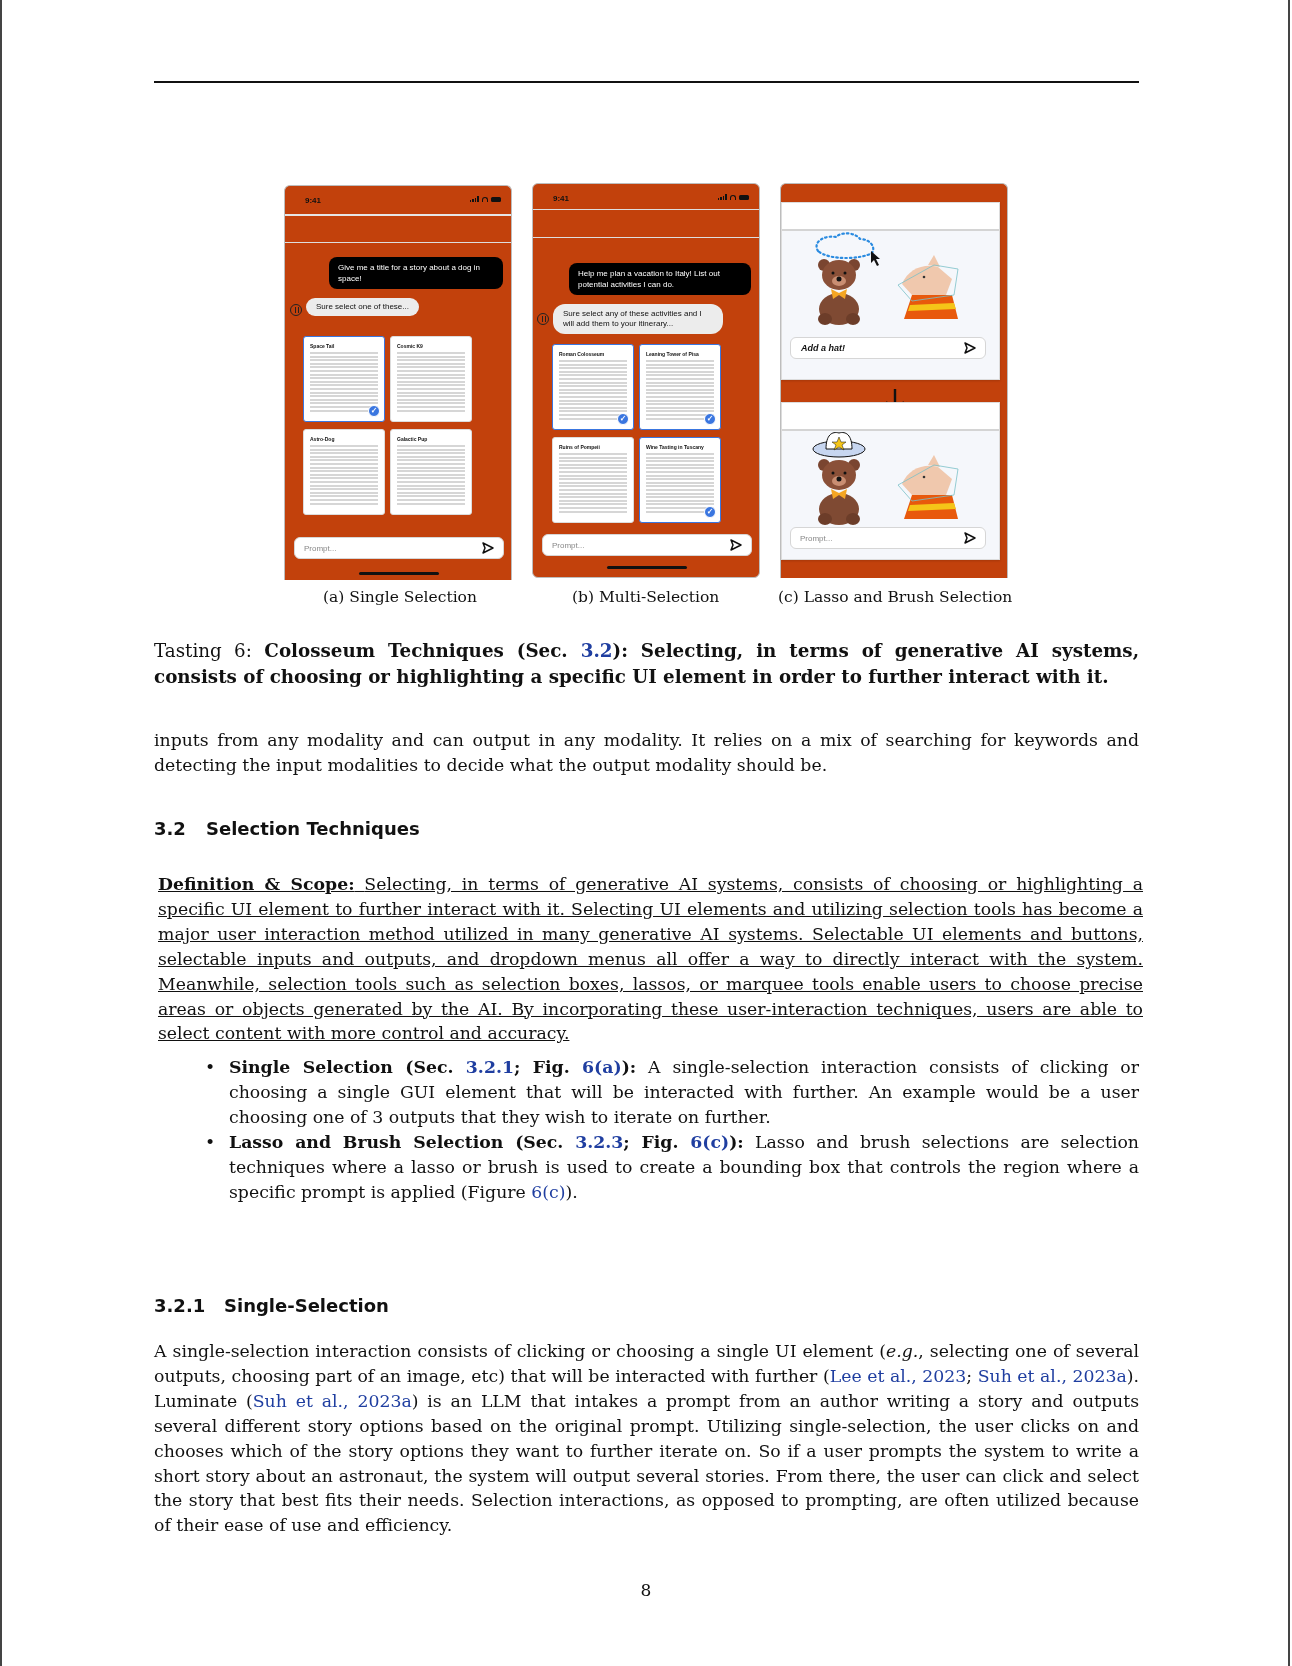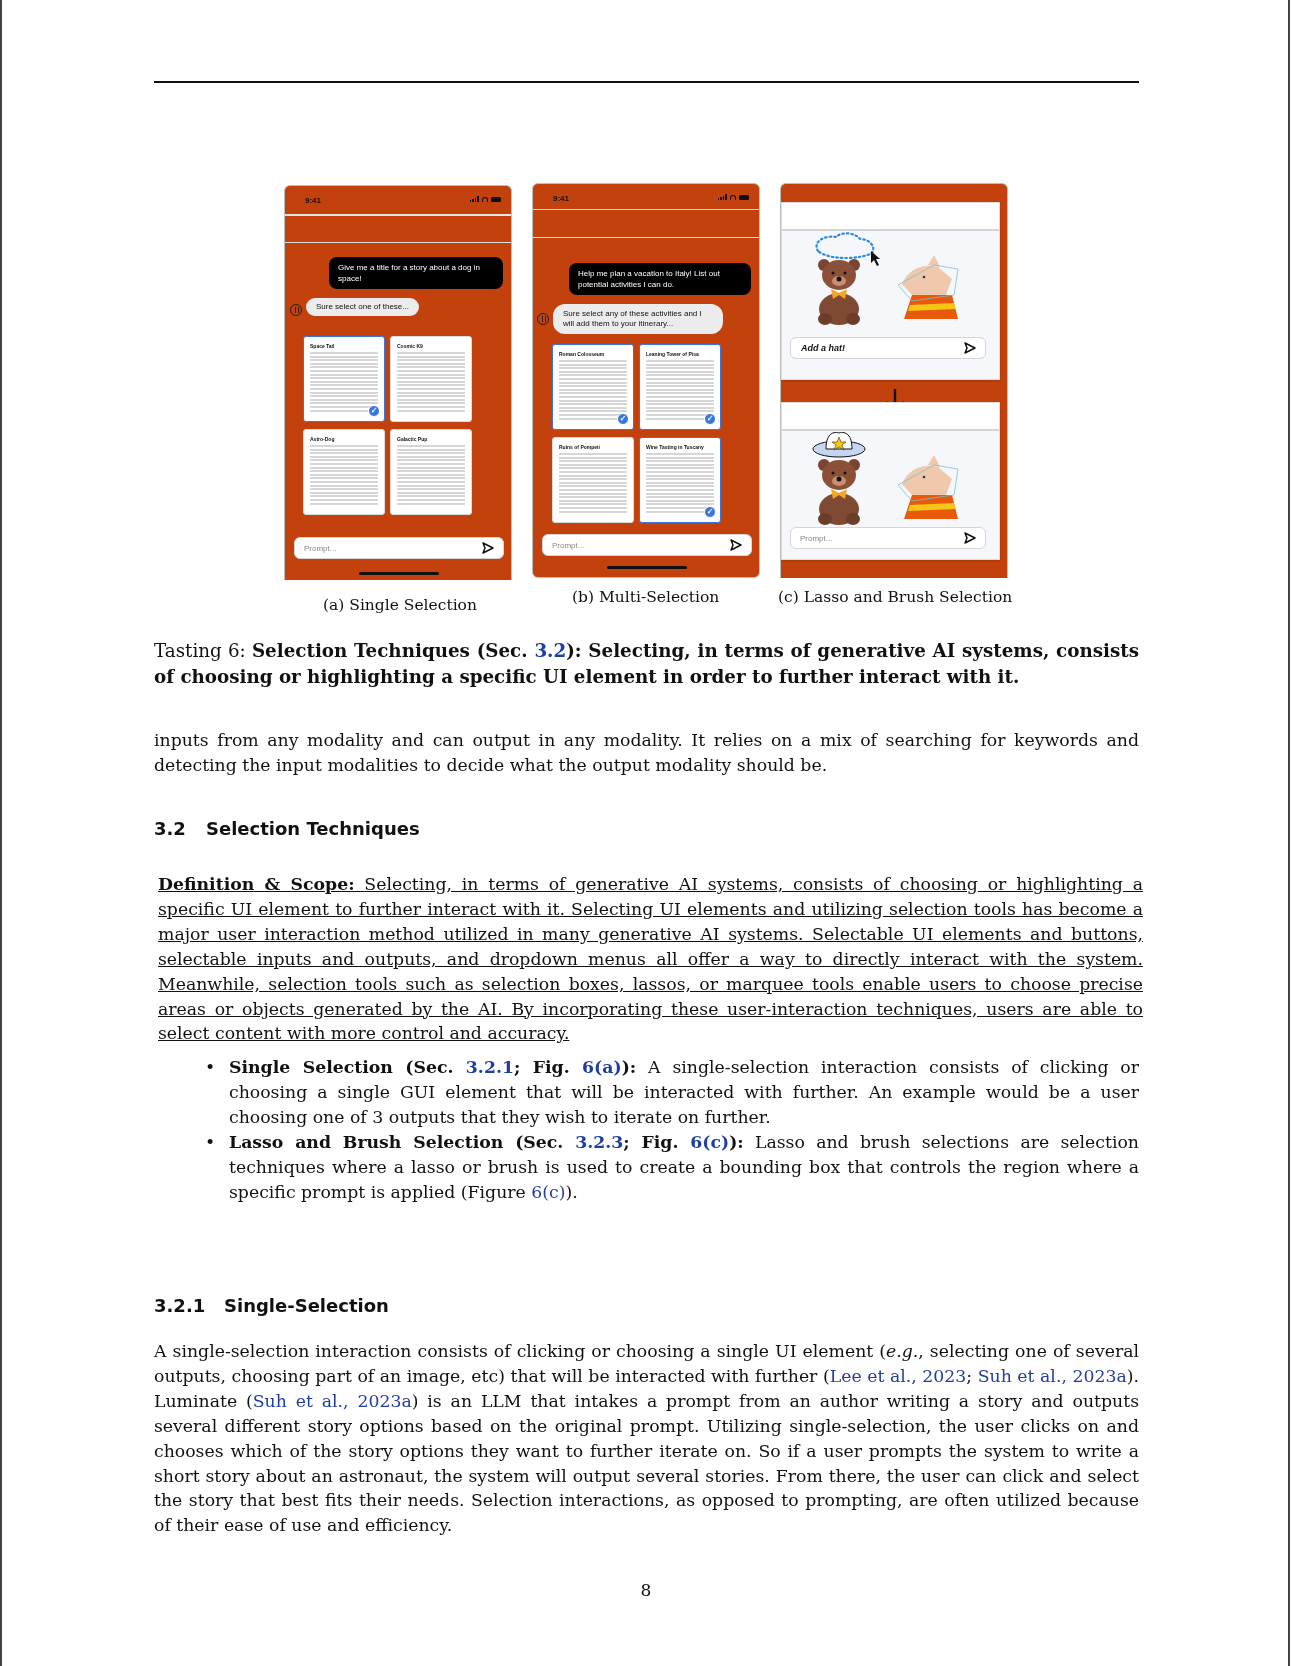--- a/index.html
+++ b/index.html
@@ -225,27 +225,27 @@
       </svg>
       <div class="prompt-box" style="left:8px; top:124px; width:196px; height:22px;">
         <span class="prompt-ph">Prompt...</span>
         <svg class="send-icon" viewBox="0 0 14 14">
             <path d="M2 2 L12 7 L2 12 L4 7 Z" fill="none" stroke="#111" stroke-width="1.5" stroke-linejoin="round"></path>
           </svg>
       </div>
     </div>
   </div>
 
-  <span class="subcap" style="left:323px; top:588px;margin-top:8px;">(a) Single Selection</span>
+  <span class="subcap" style="left:323px; top:588px;">(a) Single Selection</span>
   <span class="subcap" style="left:572px; top:588px;">(b) Multi-Selection</span>
   <span class="subcap" style="left:778px; top:588px;">(c) Lasso and Brush Selection</span>
 
   <div class="txt" style="top:638px; font-size:18.3px; line-height:26px;">
     <span>Tasting 6:</span>
-    <b><span>Selection Techniques (Sec. </span><span class="link">3.2</span><span>): Selecting, in terms of generative AI systems, consists of choosing or highlighting a specific UI element in order to further interact with it.</span></b>
+    <b><span>Colosseum Techniques (Sec. </span><span class="link">3.2</span><span>): Selecting, in terms of generative AI systems, consists of choosing or highlighting a specific UI element in order to further interact with it.</span></b>
   </div>
 </div>
 
 <p class="txt" style="top:728px; margin:0;">inputs from any modality and can output in any modality. It relies on a mix of searching for keywords and detecting the input modalities to decide what the output modality should be.</p>
 
 <div class="sec-h" style="top:818px;">
   <span class="num" style="width:52px;">3.2</span><span>Selection Techniques</span>
 </div>
 
 <p class="txt" style="top:868px; margin:4px;text-decoration:underline;">

